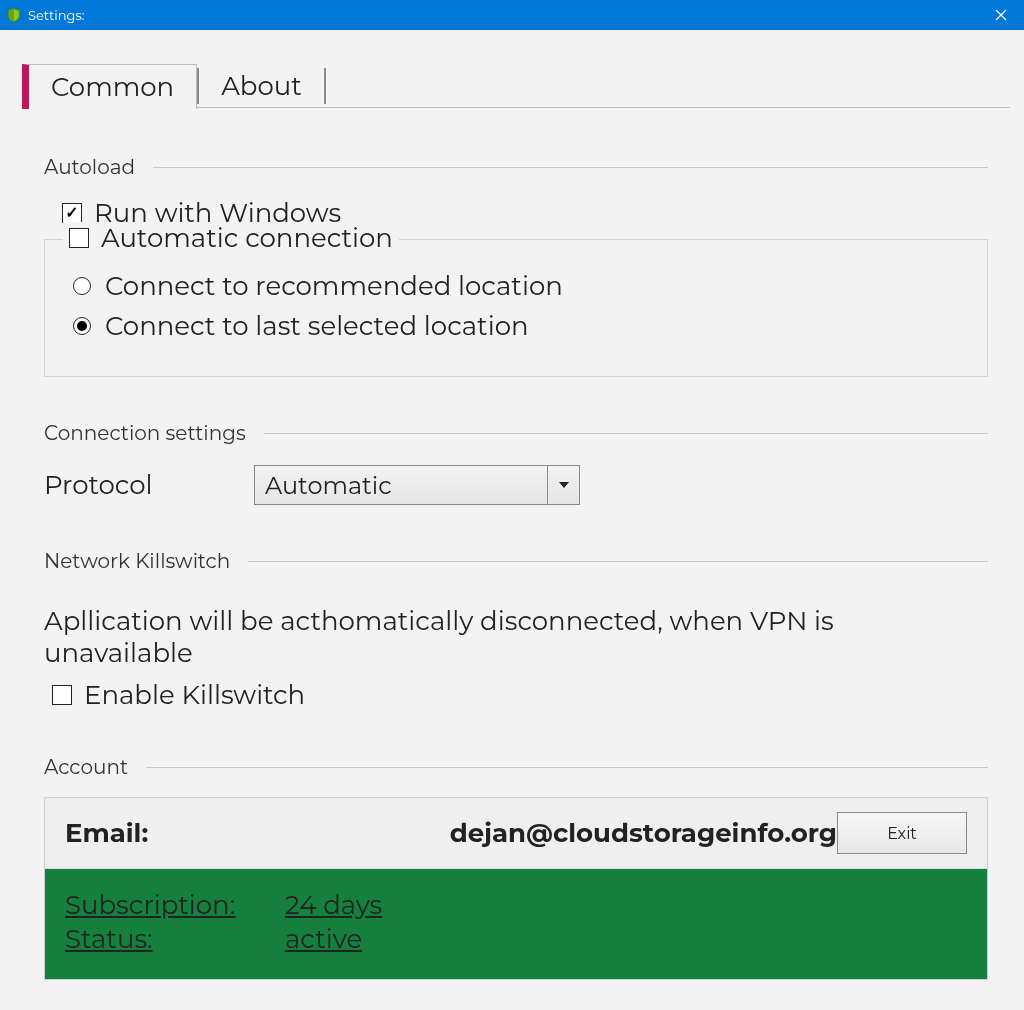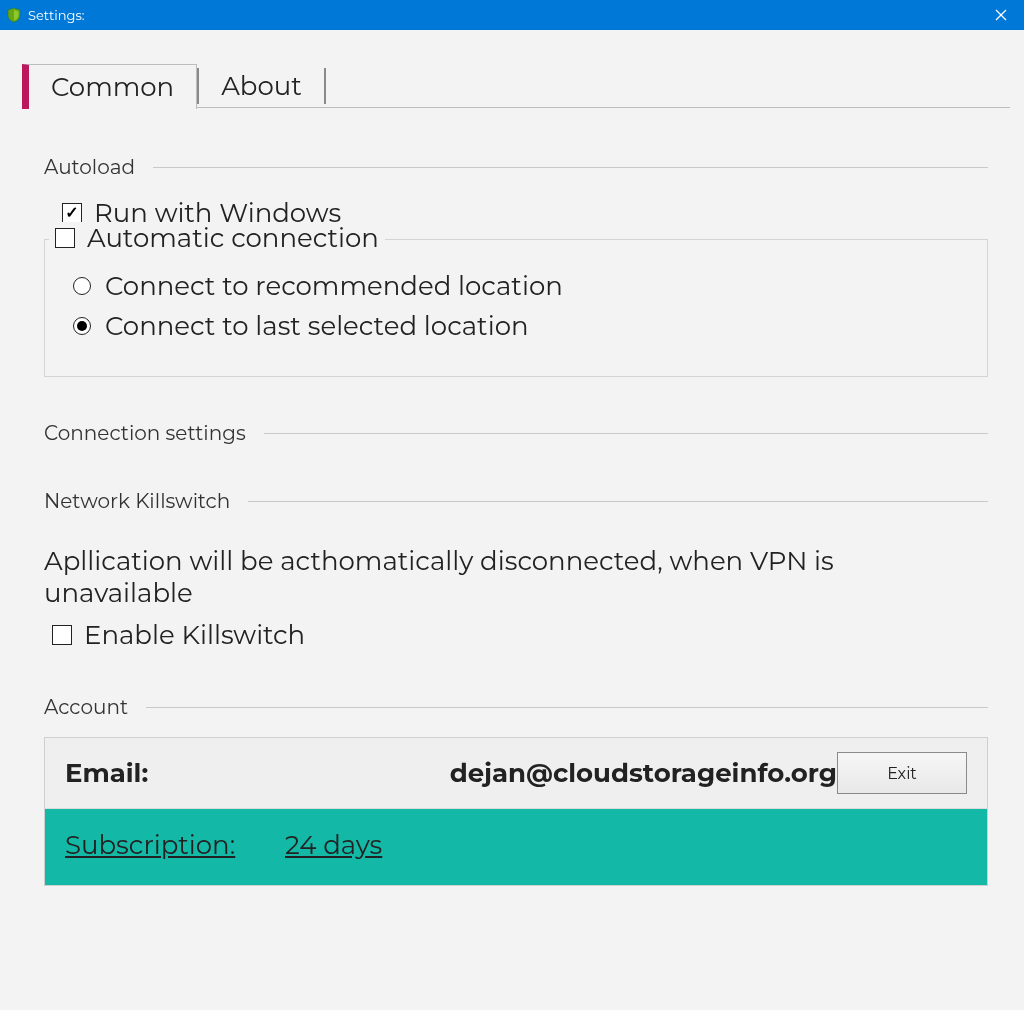--- a/index.html
+++ b/index.html
@@ -126,21 +126,21 @@
 
   
   .group-box {
     border: 1px solid #d4d4d4;
     margin: 0 0 0 0;
     padding: 22px 24px 26px 28px;
     position: relative;
   }
   .group-box .legend-wrap {
     position: absolute;
-    top: -18px; left: 4px;
+    top: -18px; left: 18px;
     background: #f3f3f3;
     padding: 0 6px;
   }
   .radio-row {
     display: flex;
     align-items: center;
     font-size: 26px;
     margin: 8px 0;
   }
   .radio {
@@ -193,21 +193,21 @@
   .desc {
     font-size: 26px;
     margin: 32px 0 10px 0;
     color: #222;
   }
 
   
   .account-card {
     border: 1px solid #cfcfcf;
     margin-top: 18px;
-    background: #14b8a6;
+    background: #15803d;
   }
   .account-card .head {
     display: flex;
     align-items: center;
     padding: 14px 20px;
     background: #efefef;
     border-bottom: 1px solid #dcdcdc;
   }
   .account-card .head .k {
     font-weight: 700;
@@ -290,20 +290,31 @@
       <div class="radio-row">
         <span class="radio selected"></span>
         <span>Connect to last selected location</span>
       </div>
     </div>
 
     <div class="section-head">
       <span class="label">Connection settings</span>
       <span class="rule"></span>
     </div>
+    <div class="form-row">
+      <span class="flabel">Protocol</span>
+      <div class="dropdown">
+        <span class="value">Automatic</span>
+        <span class="arrow">
+          <svg width="10" height="6" viewBox="0 0 10 6">
+              <polygon points="0,0 10,0 5,6" fill="#222"></polygon>
+            </svg>
+        </span>
+      </div>
+    </div>
 
     <div class="section-head">
       <span class="label">Network Killswitch</span>
       <span class="rule"></span>
     </div>
     <div class="desc">Apllication will be acthomatically disconnected, when VPN is unavailable</div>
     <div class="check-row" style="margin-left:8px;">
       <span class="checkbox"></span>
       <span>Enable Killswitch</span>
     </div>
@@ -316,17 +327,21 @@
       <div class="head">
         <span class="k">Email:</span>
         <span class="v">dejan@cloudstorageinfo.org</span>
         <div class="btn">Exit</div>
       </div>
       <div class="body">
         <div class="kv">
           <span class="k">Subscription:</span>
           <span class="v">24 days</span>
         </div>
+        <div class="kv">
+          <span class="k">Status:</span>
+          <span class="v">active</span>
+        </div>
       </div>
     </div>
 
   </div>
 </div>
 
 </body></html>

